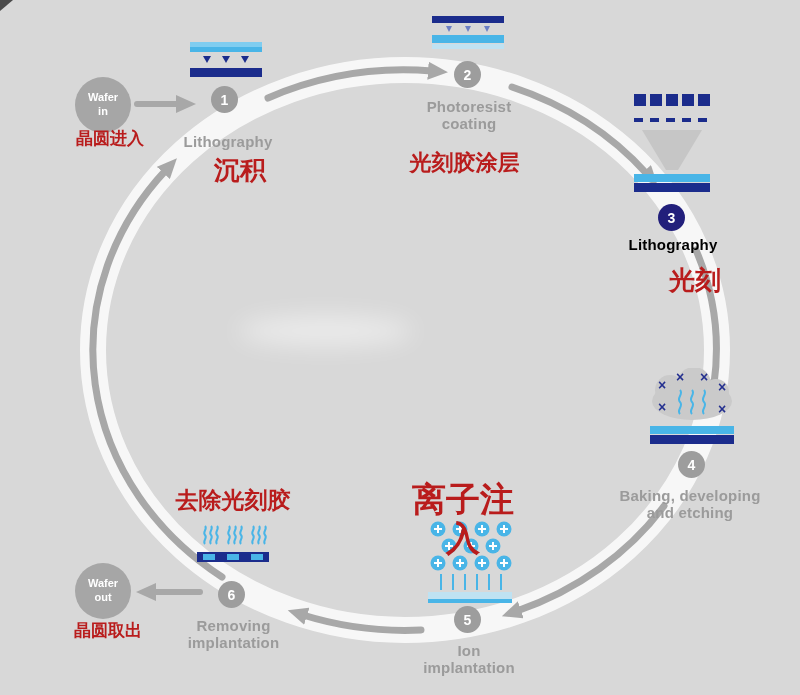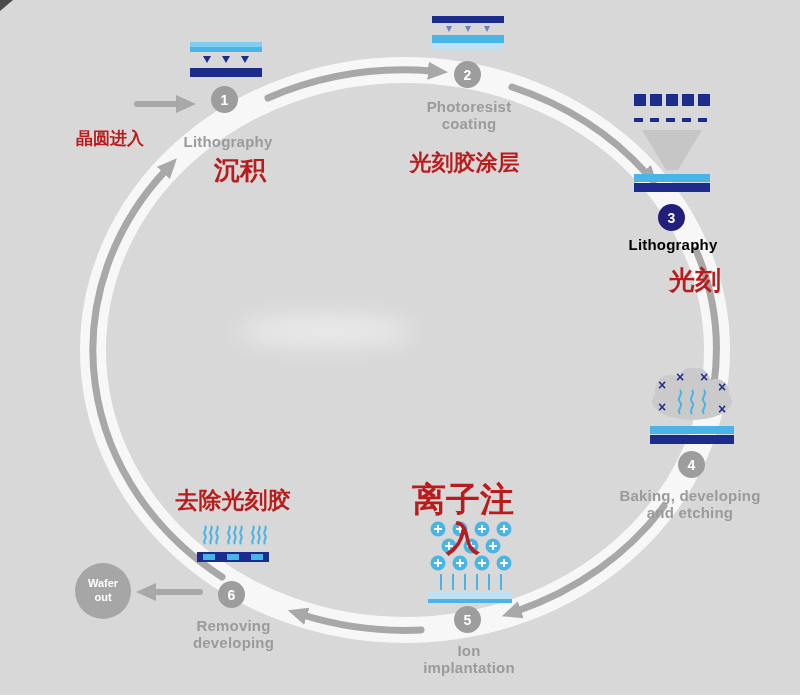--- a/index.html
+++ b/index.html
@@ -63,25 +63,29 @@
       <path d="M421,630 A312,280 0 0,1 303,615" marker-end="url(#ah)"></path>
       <path d="M222,577 A312,280 0 0,1 166,170" marker-end="url(#ah)"></path>
       <path d="M137,104 L180,104" stroke-width="6" marker-end="url(#ah)"></path>
       <path d="M200,592 L152,592" stroke-width="6" marker-end="url(#ah)"></path>
     </g>
   </svg>
 
   <div class="smudge"></div>
   <div class="corner-mark"></div>
 
+  <div class="wafer wafer-in">
+    <span>Wafer in</span>
+  </div>
   <div class="zh zh-wafer-in">晶圆进入</div>
 
   <div class="wafer wafer-out">
     <span>Wafer out</span>
   </div>
+  <div class="zh zh-wafer-out">晶圆取出</div>
 
   <svg class="icon icon1" width="72" height="36" viewBox="0 0 72 36">
     <rect x="0" y="0" width="72" height="5" fill="#7fcdf0"></rect>
     <rect x="0" y="5" width="72" height="5" fill="#49b5e7"></rect>
     <g fill="#1b2c8c">
       <path d="M13,14 L21,14 L17,21 Z"></path>
       <path d="M32,14 L40,14 L36,21 Z"></path>
       <path d="M51,14 L59,14 L55,21 Z"></path>
     </g>
     <rect x="0" y="26" width="72" height="9" fill="#1b2c8c"></rect>
@@ -222,16 +226,16 @@
       <path d="M68,2 c3,3 -3,6 0,9 c3,3 -3,6 0,9"></path>
     </g>
     <rect x="0" y="28" width="72" height="10" fill="#1b2c8c"></rect>
     <g fill="#49b5e7">
       <rect x="6" y="30" width="12" height="6"></rect>
       <rect x="30" y="30" width="12" height="6"></rect>
       <rect x="54" y="30" width="12" height="6"></rect>
     </g>
   </svg>
   <div class="num num6">6</div>
-  <div class="en en6">Removing developing</div>
+  <div class="en en6">Removing implantation</div>
   <div class="zh zh6">去除光刻胶</div>
 
 </div>
 
 </body></html>

